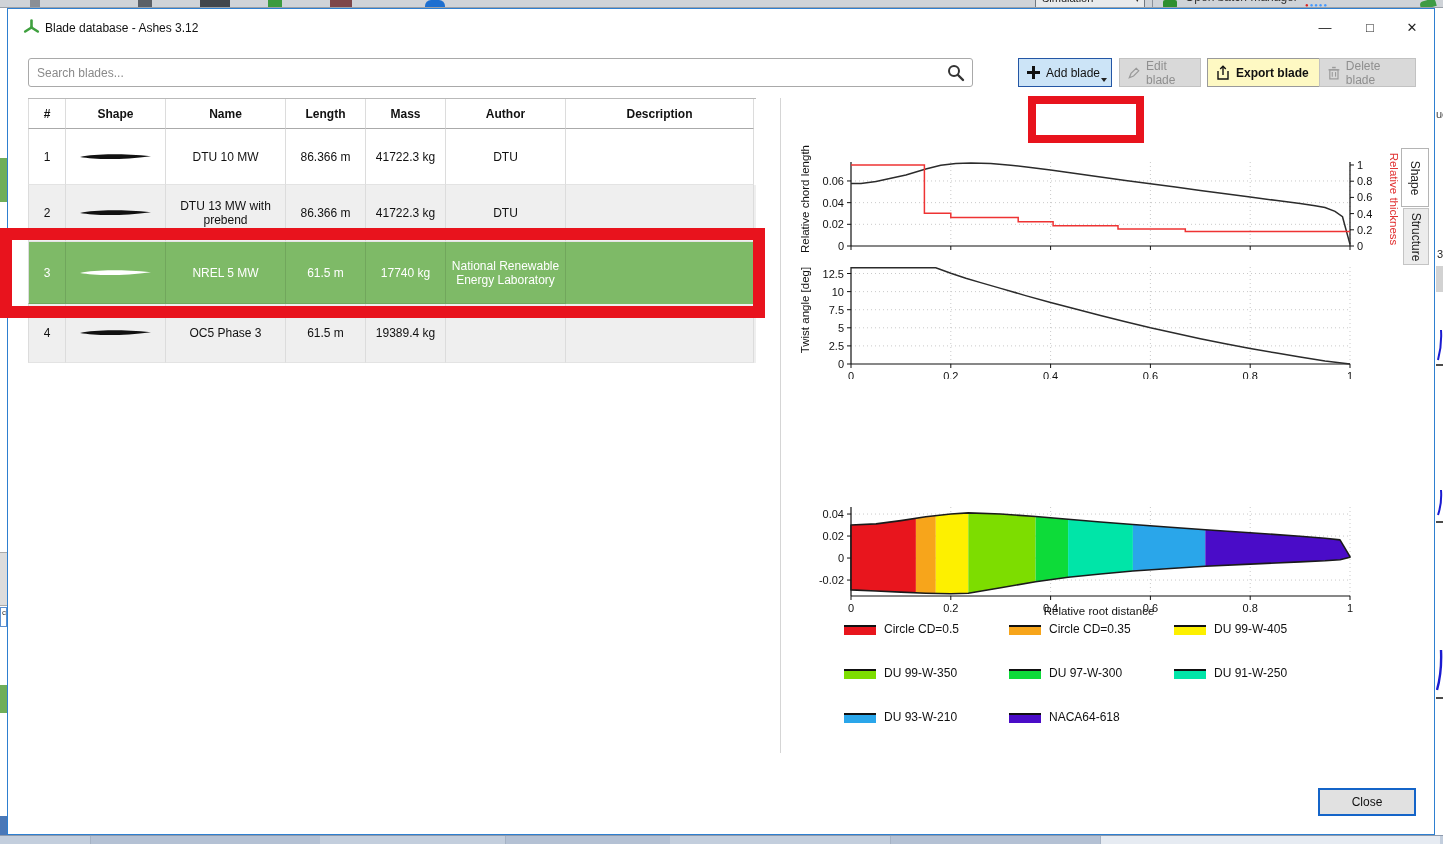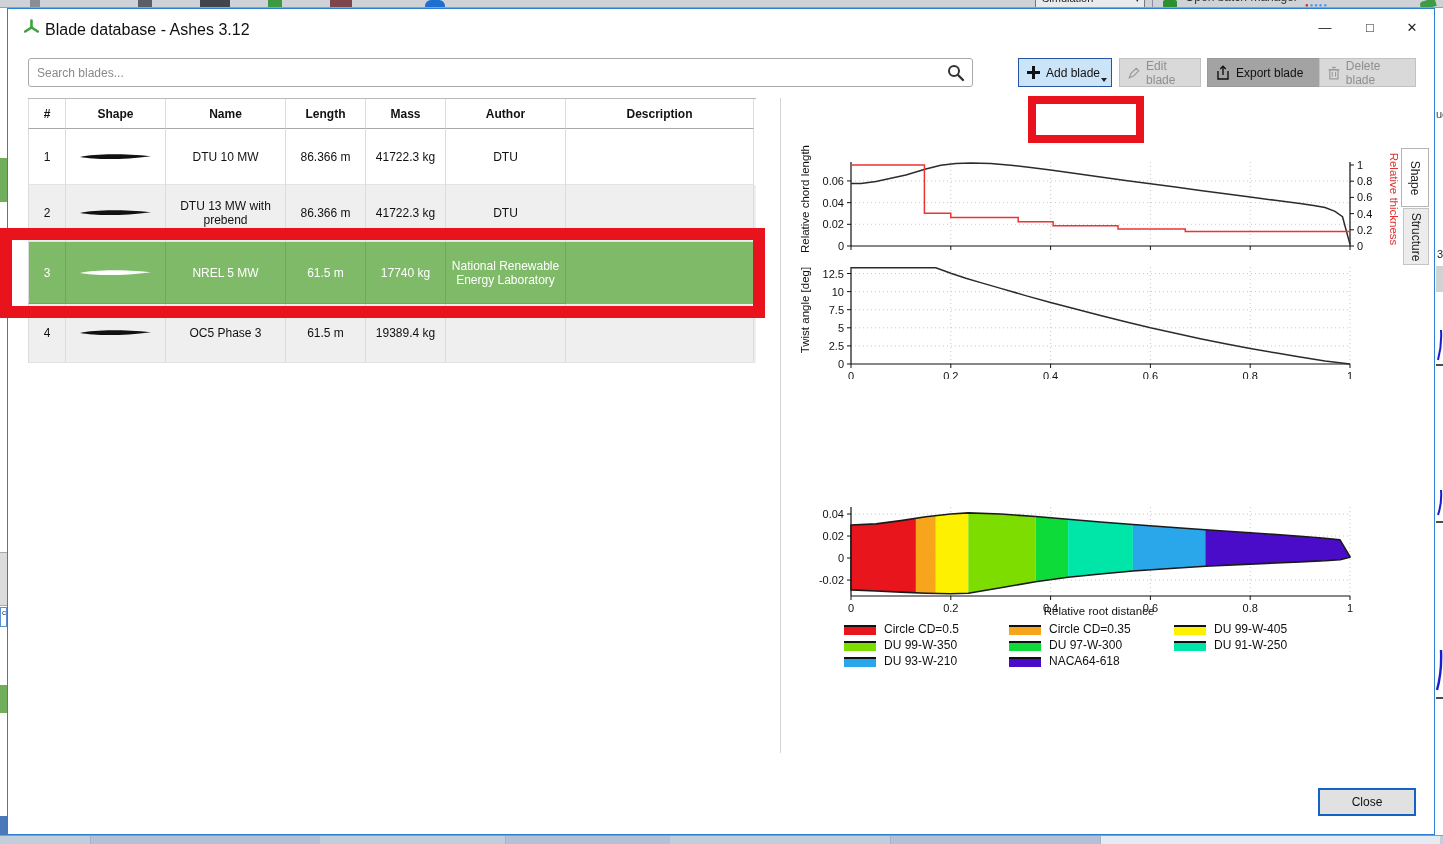--- a/index.html
+++ b/index.html
@@ -16,21 +16,21 @@
   #bg-batch-icon { position:absolute; left:1163px; top:0px; width:14px; height:8px; background:#2f8f2f; border-radius:2px; }
   #bg-dots { position:absolute; left:1305px; top:2px; font-size:6px; letter-spacing:1px; }
   #bg-right-blob { position:absolute; left:1420px; top:0px; width:16px; height:8px; background:#3f9b45; border-radius:4px 4px 0 0; transform:rotate(-15deg); }
   .bg-left-frag, .bg-right-frag { position:absolute; }
   #bg-bottombar { left:0; top:835px; width:1443px; height:9px; background:#c3cedd; border-top:1px solid #8d9aad; }
   .bg-bottomseg { position:absolute; top:0; height:9px; border-left:1px solid #a5b2c4; }
 
   
   #dialog { left:7px; top:8px; width:1428px; height:827px; background:#fff; border:1px solid #2e7fd0; }
   #titlebar { left:0; top:0; width:100%; height:36px; background:#fff; }
-  #title-text { position:absolute; left:37px; top:12px; font-size:16px; color:#111; }
+  #title-text { position:absolute; left:37px; top:12px; font-size:12px; color:#111; }
   #win-icon { position:absolute; left:15px; top:10px; }
   .win-btn { position:absolute; top:6px; width:34px; height:26px; text-align:center; line-height:26px; font-size:13px; color:#222; cursor:default; }
 
   
   #search-box { left:20px; top:49px; width:945px; height:29px; border:1px solid #a9a9a9; border-radius:3px; background:#fff; }
   #search-input { position:absolute; left:8px; top:0; width:900px; height:27px; border:none; outline:none; font-size:12px; color:#333; background:transparent; font-family:"Liberation Sans",sans-serif; }
   #search-input::placeholder { color:#8a8a8a; }
   #search-icon { position:absolute; right:6px; top:4px; }
 
   .tbtn { position:absolute; top:49px; height:29px; font-size:12px; color:#111; background:#eee;
@@ -58,21 +58,21 @@
 
   
   #splitter { left:772px; top:89px; width:1px; height:655px; background:#d5d5d5; }
 
   
   .rot-left { transform:rotate(-90deg); transform-origin:center; white-space:nowrap; font-size:11.5px; color:#111; }
   .rot-right { transform:rotate(90deg); transform-origin:center; white-space:nowrap; font-size:11.5px; }
   #xlabel3 { font-size:11.5px; color:#111; }
 
   
-  #legend { left:836px; top:613px; display:grid; grid-template-columns:165px 165px 165px; }
+  #legend { left:836px; top:613px; display:grid; grid-template-columns:165px 165px 165px; row-gap:28px; }
   .leg-item { display:flex; align-items:flex-start; gap:8px; height:16px; }
   .leg-swatch { width:32px; height:10px; margin-top:3px; border-top:2px solid #111; }
   .leg-label { font-size:12px; color:#111; }
 
   
   .vtab { position:absolute; display:flex; align-items:center; justify-content:center; }
   .vtab span { transform:rotate(90deg); white-space:nowrap; font-size:12px; color:#222; }
   #tab-shape { left:1393px; top:139px; width:28px; height:59px; background:#fff; border:1px solid #b4b4b4; }
   #tab-structure { left:1395px; top:199px; width:26px; height:57px; background:#ececec; border:1px solid #c4c4c4; }
 
@@ -165,21 +165,21 @@
       <div class="drop-arrow"></div>
     </div>
 
     <div class="tbtn disabled" style="left:1111px;width:82px;">
       <svg width="14" height="14" viewBox="0 0 14 14">
         <path d="M1.5,12.5 l2,-5 6,-6 3,3 -6,6 z M9.5,1.5 l3,3" fill="none" stroke="#9a9a9a" stroke-width="1.4"></path>
       </svg>
       <span>Edit blade</span>
     </div>
 
-    <div class="tbtn" style="left:1199px;width:128px;background:#a3a3a3;border-color:#9a9a9a;">
+    <div class="tbtn" style="left:1199px;width:128px;background:#fef9c3;border-color:#9a9a9a;font-weight:bold;">
       <svg width="14" height="15" viewBox="0 0 14 15">
         <path d="M2,6 h-0 v8 h10 v-8" fill="none" stroke="#111" stroke-width="1.4"></path>
         <line x1="7" y1="10" x2="7" y2="1.5" stroke="#111" stroke-width="1.4"></line>
         <path d="M4.2,4 L7,1.2 L9.8,4" fill="none" stroke="#111" stroke-width="1.4"></path>
       </svg>
       <span>Export blade</span>
       <div class="drop-arrow"></div>
     </div>
 
     <div class="tbtn disabled" style="left:1311px;width:97px;">

